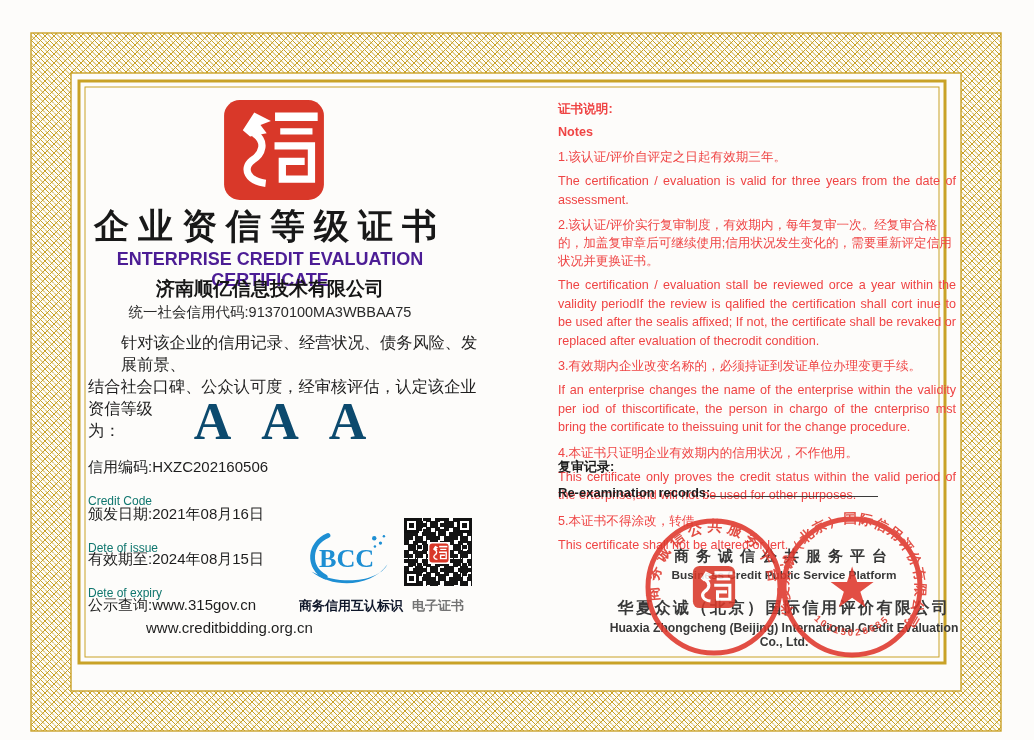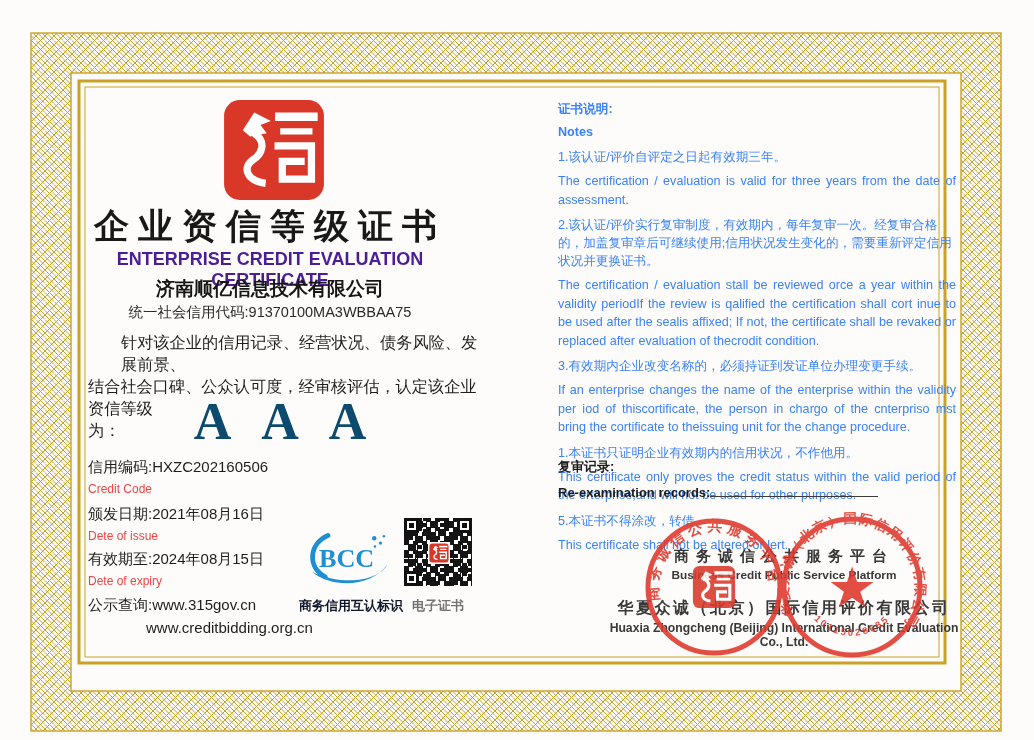--- a/index.html
+++ b/index.html
@@ -17,41 +17,41 @@
             font-size:18px;font-weight:bold;color:#4c1d95;}
   .company{left:60px;top:276px;width:420px;text-align:center;
            font-size:19px;font-weight:bold;color:#161616;}
   .uscc{left:60px;top:303px;width:420px;text-align:center;font-size:14.5px;color:#2a2a2a;}
   .para{left:88px;top:331px;width:392px;font-size:16.2px;line-height:22px;color:#1e1e1e;}
   .para .indent{padding-left:33px;}
   .rating{left:70px;top:392px;width:420px;text-align:center;
           font-family:"Liberation Serif","DejaVu Serif",serif;
           font-size:52px;font-weight:bold;letter-spacing:30px;color:#0c4a6e;text-indent:30px;}
   .fld-cn{font-size:15px;color:#1d1d1d;}
-  .fld-en{font-size:12px;color:#ef4444;margin-top:5px;}
+  .fld-en{font-size:12px;color:#0f766e;margin-top:17px;}
   .credit-code{left:88px;top:458px;}
   .issue-date{left:88px;top:505px;}
   .expiry-date{left:88px;top:550px;}
   .query1{left:88px;top:596px;font-size:15px;color:#1d1d1d;}
   .query2{left:146px;top:619px;font-size:15px;color:#1d1d1d;text-align:center;}
   .bcc-wrap{left:303px;top:530px;width:90px;height:58px;}
   .bcc-caption{left:296px;top:597px;width:110px;text-align:center;font-size:13px;font-weight:bold;color:#0f172a;}
   .qr-wrap{left:404px;top:518px;width:68px;height:68px;background:#fff;}
   .qr{position:relative;width:68px;height:68px;
       background-image:
         repeating-conic-gradient(#141414 0% 25%, rgba(255,255,255,0) 0% 50%),
         repeating-conic-gradient(#141414 0% 25%, #ffffff 0% 50%);
       background-size:9px 9px,15px 15px;background-position:0 0,4px 3px;}
   .finder{position:absolute;width:15px;height:15px;border:3px solid #111;background:#fff;box-sizing:border-box;}
   .finder::after{content:"";position:absolute;left:2px;top:2px;width:5px;height:5px;background:#111;}
   .qr-logo{position:absolute;left:24px;top:24px;width:20px;height:20px;background:#fff;padding:1px;}
   .qr-caption{left:402px;top:597px;width:72px;text-align:center;font-size:13px;font-weight:bold;color:#737373;}
 
   
-  .notes{left:558px;top:100px;width:398px;font-size:12.6px;line-height:18px;color:#3b82f6;}
+  .notes{left:558px;top:100px;width:398px;font-size:12.6px;line-height:18px;color:#ef4444;}
   .notes .h{font-weight:bold;margin-bottom:5px;}
   .notes .cn{margin-top:7px;}
   .notes .en{margin-top:6px;text-align:justify;line-height:18.5px;}
   .reexam{left:558px;top:458px;font-size:13px;color:#1c1c1c;}
   .reexam .h{font-weight:bold;}
   .reexam .line{margin-top:8px;font-weight:bold;}
   .reexam .rule{display:inline-block;width:168px;border-bottom:1.4px solid #3a3a3a;height:12px;}
 
   
   .seal-zone{left:598px;top:505px;width:372px;height:168px;}
@@ -152,21 +152,21 @@
 
   <div class="abs notes">
     <div class="h">证书说明:</div>
     <div class="h">Notes</div>
     <div class="cn">1.该认证/评价自评定之日起有效期三年。</div>
     <div class="en">The certification / evaluation is valid for three years from the date of assessment.</div>
     <div class="cn">2.该认证/评价实行复审制度，有效期内，每年复审一次。经复审合格的，加盖复审章后可继续使用;信用状况发生变化的，需要重新评定信用状况并更换证书。</div>
     <div class="en">The certification / evaluation stall be reviewed orce a year within the validity periodIf the review is qalified the certification shall cort inue to be used after the sealis affixed; If not, the certificate shall be revaked or replaced after evaluation of thecrodit condition.</div>
     <div class="cn">3.有效期内企业改变名称的，必须持证到发证单位办理变更手续。</div>
     <div class="en">If an enterprise changes the name of the enterprise within the validity per iod of thiscortificate, the person in chargo of the cnterpriso mst bring the cortificate to theissuing unit for the change procedure.</div>
-    <div class="cn">1.本证书只证明企业有效期内的信用状况，不作他用。</div>
+    <div class="cn">4.本证书只证明企业有效期内的信用状况，不作他用。</div>
     <div class="en">This certificate only proves the credit status within the valid period of the erterprise,and will not be used for other purposes.</div>
     <div class="cn">5.本证书不得涂改，转借。</div>
     <div class="en">This certificate shall not be altered or lert.</div>
   </div>
 
   <div class="abs reexam">
     <div class="h">复审记录:</div>
     <div class="line">
       <span>Re-examination records:</span><span class="rule"></span>
     </div>

